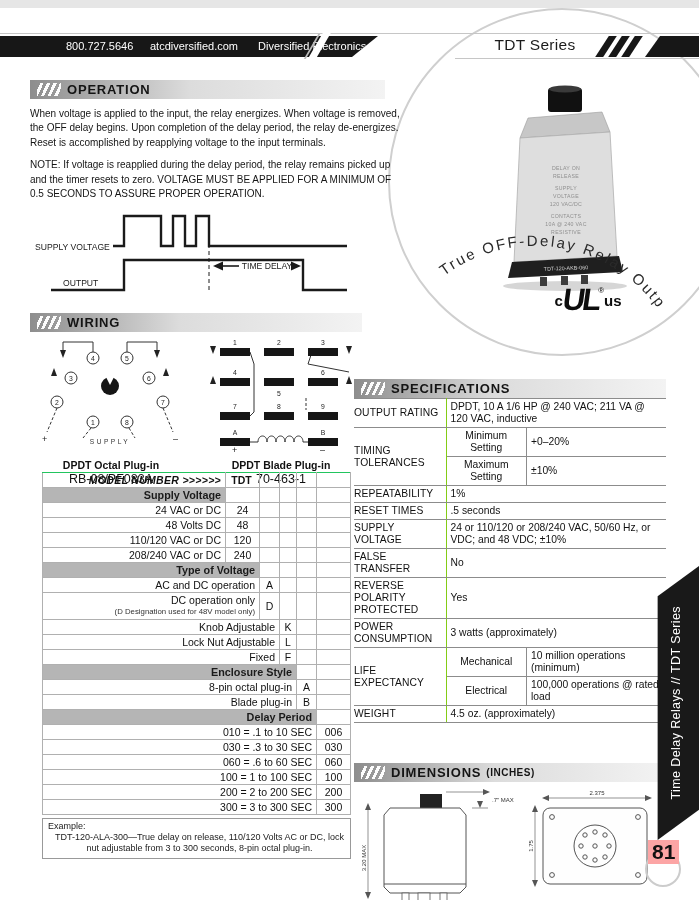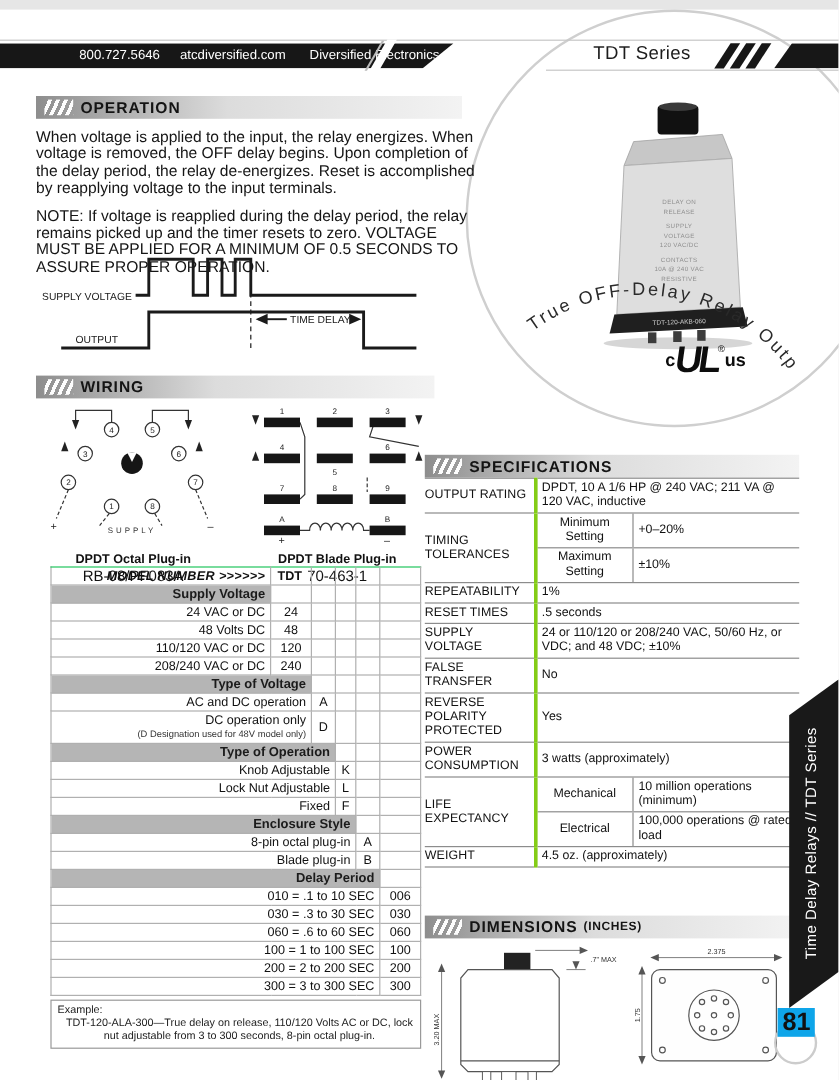--- a/index.html
+++ b/index.html
@@ -41,21 +41,21 @@
   .sec-h{height:19px;background:linear-gradient(90deg,#8d8d8d 0%,#dcdcdc 45%,#f3f3f3 100%);
          display:flex;align-items:center;padding-left:7px;}
   .hatch{width:24px;height:13px;margin-right:6px;flex:none;
          background:repeating-linear-gradient(115deg,rgba(255,255,255,0) 0 3px,#fdfdfd 3px 6px);}
   .sec-title{font-size:13px;font-weight:bold;letter-spacing:.8px;color:#141414;}
   .sec-units{font-size:10px;font-weight:bold;letter-spacing:.5px;color:#141414;margin-left:5px;}
 
   
   #operation{position:absolute;left:30px;top:80px;width:372px;z-index:3;}
   #operation .sec-h{width:355px;}
-  #operation p{font-size:13px;line-height:14.4px;margin:8px 0 0 0;color:#151515;width:370px;}
+  #operation p{font-size:10px;line-height:14.4px;margin:8px 0 0 0;color:#151515;width:370px;}
 
   .timing-svg{position:absolute;left:33px;top:206px;z-index:3;}
   .wave{fill:none;stroke:#1a1a1a;stroke-width:2.4;}
   .diag-label{font-size:8.6px;fill:#1a1a1a;}
 
   
   #wiring{position:absolute;left:30px;top:313px;width:332px;z-index:3;}
   #wiring .sec-h{width:332px;}
   .diagrams{display:flex;justify-content:space-between;margin-top:4px;}
   .diagram{width:162px;text-align:center;}
@@ -80,21 +80,21 @@
   .note{display:block;font-size:7.8px;color:#333;font-weight:normal;}
   .example{border:1px solid #999;margin-top:3px;padding:2px 5px 4px 5px;font-size:9px;line-height:11px;color:#222;}
   .example .ex-body{display:block;padding-left:6px;text-align:center;}
 
   
   #specs{position:absolute;left:354px;top:379px;width:312px;z-index:3;}
   #specs .sec-h{width:312px;}
   table.spec{border-collapse:collapse;width:100%;margin-top:0;}
   table.spec > tbody > tr > td{border-top:1px solid #8c8c8c;border-bottom:1px solid #8c8c8c;
       font-size:10.3px;vertical-align:middle;padding:2px 4px;}
-  td.sl{width:92px;border-right:3px solid #84cc16;padding-left:0 !important;line-height:12px;
+  td.sl{width:92px;border-right:1px solid #84cc16;padding-left:0 !important;line-height:12px;
         letter-spacing:.1px;}
   td.sv{line-height:12px;}
   td.nopad{padding:0 !important;}
   table.sub{border-collapse:collapse;width:100%;}
   table.sub td{font-size:10.3px;padding:2px 4px;line-height:12px;}
   table.sub td.sk{width:80px;text-align:center;border-right:1px solid #8c8c8c;}
   table.sub tr + tr td{border-top:1px solid #8c8c8c;}
 
   
   #dims{position:absolute;left:354px;top:727px;width:312px;z-index:3;margin-top:36px;}
@@ -105,21 +105,21 @@
   .dim-text{font-size:6px;fill:#333;}
   .dim-caption{font-size:10.5px;font-weight:bold;text-align:center;margin-top:4px;}
 
   
   .side-tab{position:absolute;left:652px;top:566px;width:47px;height:274px;background:#191919;z-index:4;
             clip-path:polygon(12% 11%,100% 0,100% 89%,12% 100%);display:flex;align-items:center;justify-content:center;}
   .side-tab .vtext{writing-mode:vertical-rl;transform:rotate(180deg);color:#fff;font-size:12.5px;
                    letter-spacing:.4px;white-space:nowrap;}
   .pageno-circle{position:absolute;left:645px;top:851px;width:36px;height:36px;border:2px solid #ccc;
                  border-radius:50%;z-index:4;}
-  .pageno{position:absolute;left:648px;top:840px;z-index:5;background:#0ea5e9;padding:0 4px;
+  .pageno{position:absolute;left:648px;top:840px;z-index:5;background:#fca5a5;padding:0 4px;
           font-size:21px;font-weight:bold;color:#111;}
 </style>
 </head>
 <body>
 
 <div id="page">
   <div class="edge-top"></div>
 
   <div class="hero-circle"></div>
 
@@ -350,26 +350,20 @@
             <td></td>
             <td></td>
           </tr>
       <tr>
         <td class="lab" colspan="2"><span>DC operation only</span><span class="note">(D Designation used for 48V model only)</span></td>
         <td class="code">D</td>
             <td></td>
             <td></td>
             <td></td>
       </tr>
-      <tr class="gray">
-            <td class="sect" colspan="3">Type of Operation</td>
-            <td class="code"></td>
-            <td></td>
-            <td></td>
-          </tr>
       <tr>
             <td class="lab" colspan="3">Knob Adjustable</td>
             <td class="code">K</td>
             <td></td>
             <td></td>
           </tr>
       <tr>
             <td class="lab" colspan="3">Lock Nut Adjustable</td>
             <td class="code">L</td>
             <td></td>

